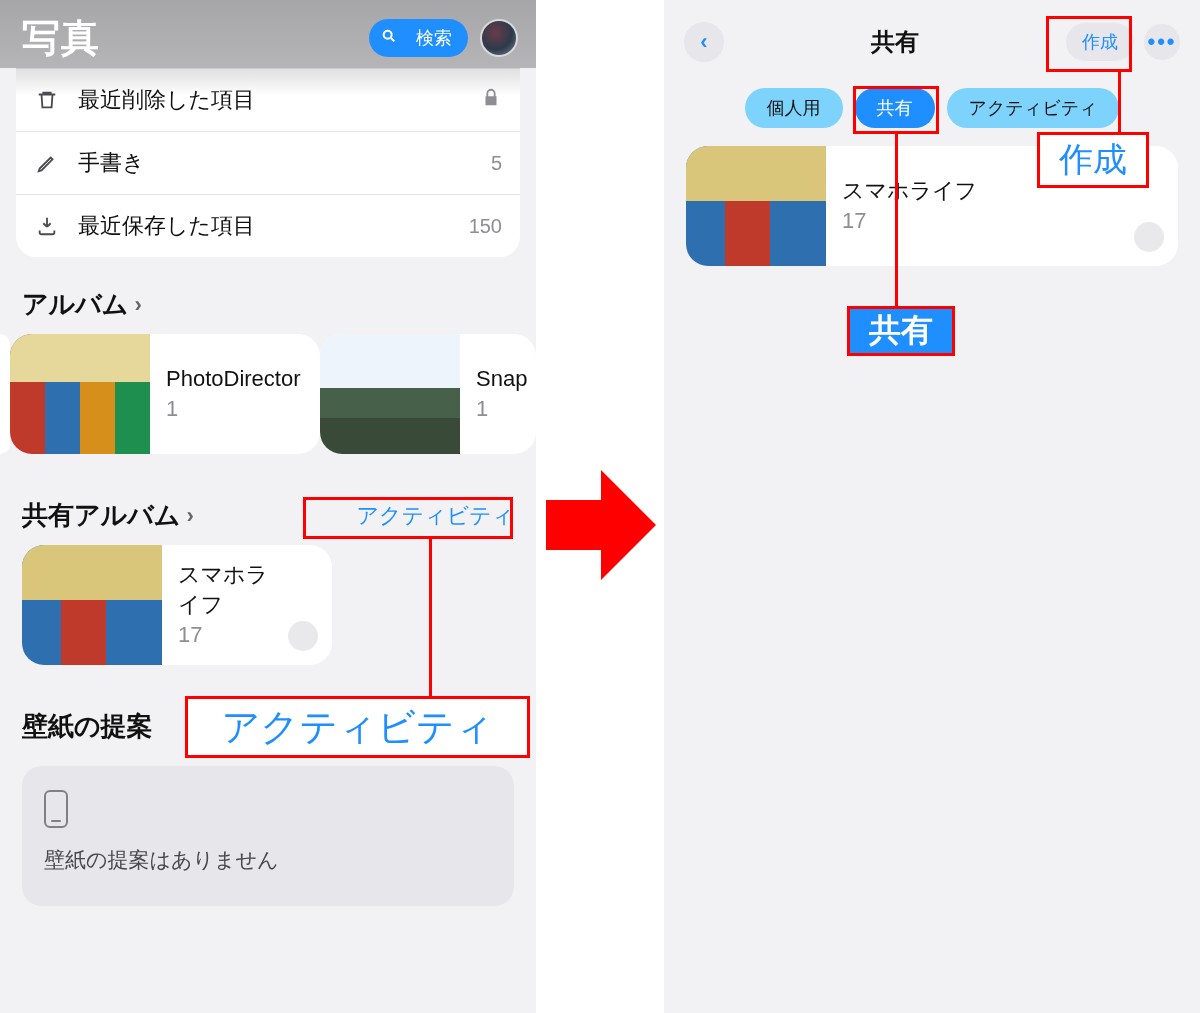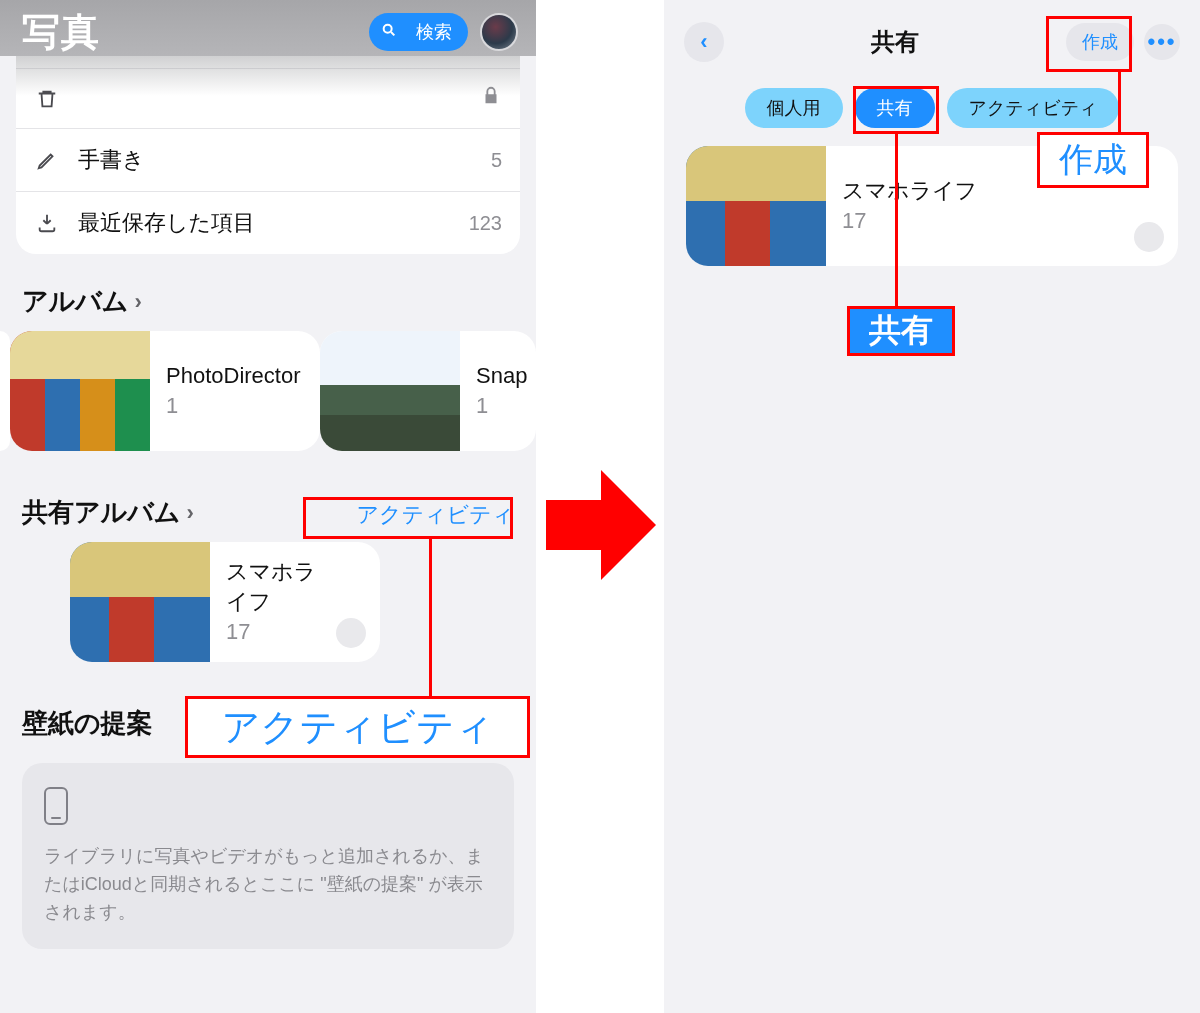--- a/index.html
+++ b/index.html
@@ -43,21 +43,21 @@
     width: 0; height: 0;
     border-top: 55px solid transparent;
     border-bottom: 55px solid transparent;
     border-left: 55px solid #ff0000;
   }
 
   
   .left-topbar {
     position: absolute;
     top: 0; left: 0; right: 0;
-    height: 56px;
+    height: 68px;
     display: flex;
     align-items: center;
     justify-content: space-between;
     padding: 8px 18px 0 22px;
     background: linear-gradient(#a6a6a9, #b5b5b8);
     z-index: 5;
   }
   .left-title {
     color: #fff;
     font-size: 38px;
@@ -164,21 +164,20 @@
   .leading-sliver {
     width: 10px; min-width: 10px; height: 120px;
     background: #fff; border-radius: 0 22px 22px 0;
     margin-left: -22px;
   }
 
   
   .shared-card {
     width: 300px;
     position: relative;
-    margin-left: 48px;
   }
   .shared-card .bubble {
     position: absolute;
     right: 14px; bottom: 14px;
     width: 30px; height: 30px;
     border-radius: 50%;
     background: #e9e9ec;
   }
 
   
@@ -320,20 +319,21 @@
       </div>
       <div class="row-right"></div>
     </div>
     <div class="list-row">
       <div class="row-left">
         <span class="ic">
           <svg class="sm" viewBox="0 0 24 24" fill="none" stroke="#4a4a4f" stroke-width="2">
               <path d="M3 6h18M8 6V4h8v2M6 6l1 14h10l1-14"></path>
             </svg>
         </span>
+        <span>最近削除した項目</span>
       </div>
       <div class="row-right">
         <svg class="sm" viewBox="0 0 24 24" fill="#8e8e93">
             <path d="M7 10V7a5 5 0 0 1 10 0v3h1v10H6V10h1zm2 0h6V7a3 3 0 0 0-6 0v3z"></path>
           </svg>
       </div>
     </div>
     <div class="list-row">
       <div class="row-left">
         <span class="ic">
@@ -347,21 +347,21 @@
     </div>
     <div class="list-row">
       <div class="row-left">
         <span class="ic">
           <svg class="sm" viewBox="0 0 24 24" fill="none" stroke="#4a4a4f" stroke-width="2">
               <path d="M12 3v10m0 0l-4-4m4 4l4-4M4 17v2a2 2 0 0 0 2 2h12a2 2 0 0 0 2-2v-2"></path>
             </svg>
         </span>
         <span>最近保存した項目</span>
       </div>
-      <div class="row-right">123</div>
+      <div class="row-right">150</div>
     </div>
     <div class="fade"></div>
   </div>
 
   <div class="section-head">
     <div class="title">
       <span>アルバム</span>
       <span class="chev">›</span>
     </div>
   </div>
@@ -376,21 +376,21 @@
     </div>
     <div class="album-card" style="min-width:200px;">
       <div class="thumb park"></div>
       <div class="album-meta">
         <span class="name">Snap</span>
         <span class="count">1</span>
       </div>
     </div>
   </div>
 
-  <div class="section-head" style="padding-top:44px;align-items:flex-end;">
+  <div class="section-head" style="padding-top:44px;">
     <div class="title">
       <span>共有アルバム</span>
       <span class="chev">›</span>
     </div>
     <span class="section-link">アクティビティ</span>
   </div>
   <div class="hscroll">
     <div class="album-card shared-card">
       <div class="thumb street"></div>
       <div class="album-meta">
@@ -402,21 +402,21 @@
     </div>
   </div>
 
   <div class="section-head" style="padding-top:44px;">
     <div class="title">
       <span>壁紙の提案</span>
     </div>
   </div>
   <div class="wall-card">
     <div class="icon"></div>
-    <div class="body">ライブラリに写真やビデオがもっと追加されるか、またはiCloudと同期されるとここに "壁紙の提案" が表示されます。</div>
+    <div class="title">壁紙の提案はありません</div>
   </div>
 
   <div class="left-topbar">
     <div class="left-title">写真</div>
     <div class="left-top-right">
       <div class="search-pill">
         <span>
           <svg viewBox="0 0 24 24" fill="none" stroke="#fff" stroke-width="3">
               <circle cx="10" cy="10" r="6"></circle>
               <path d="M20 20l-5-5"></path>

